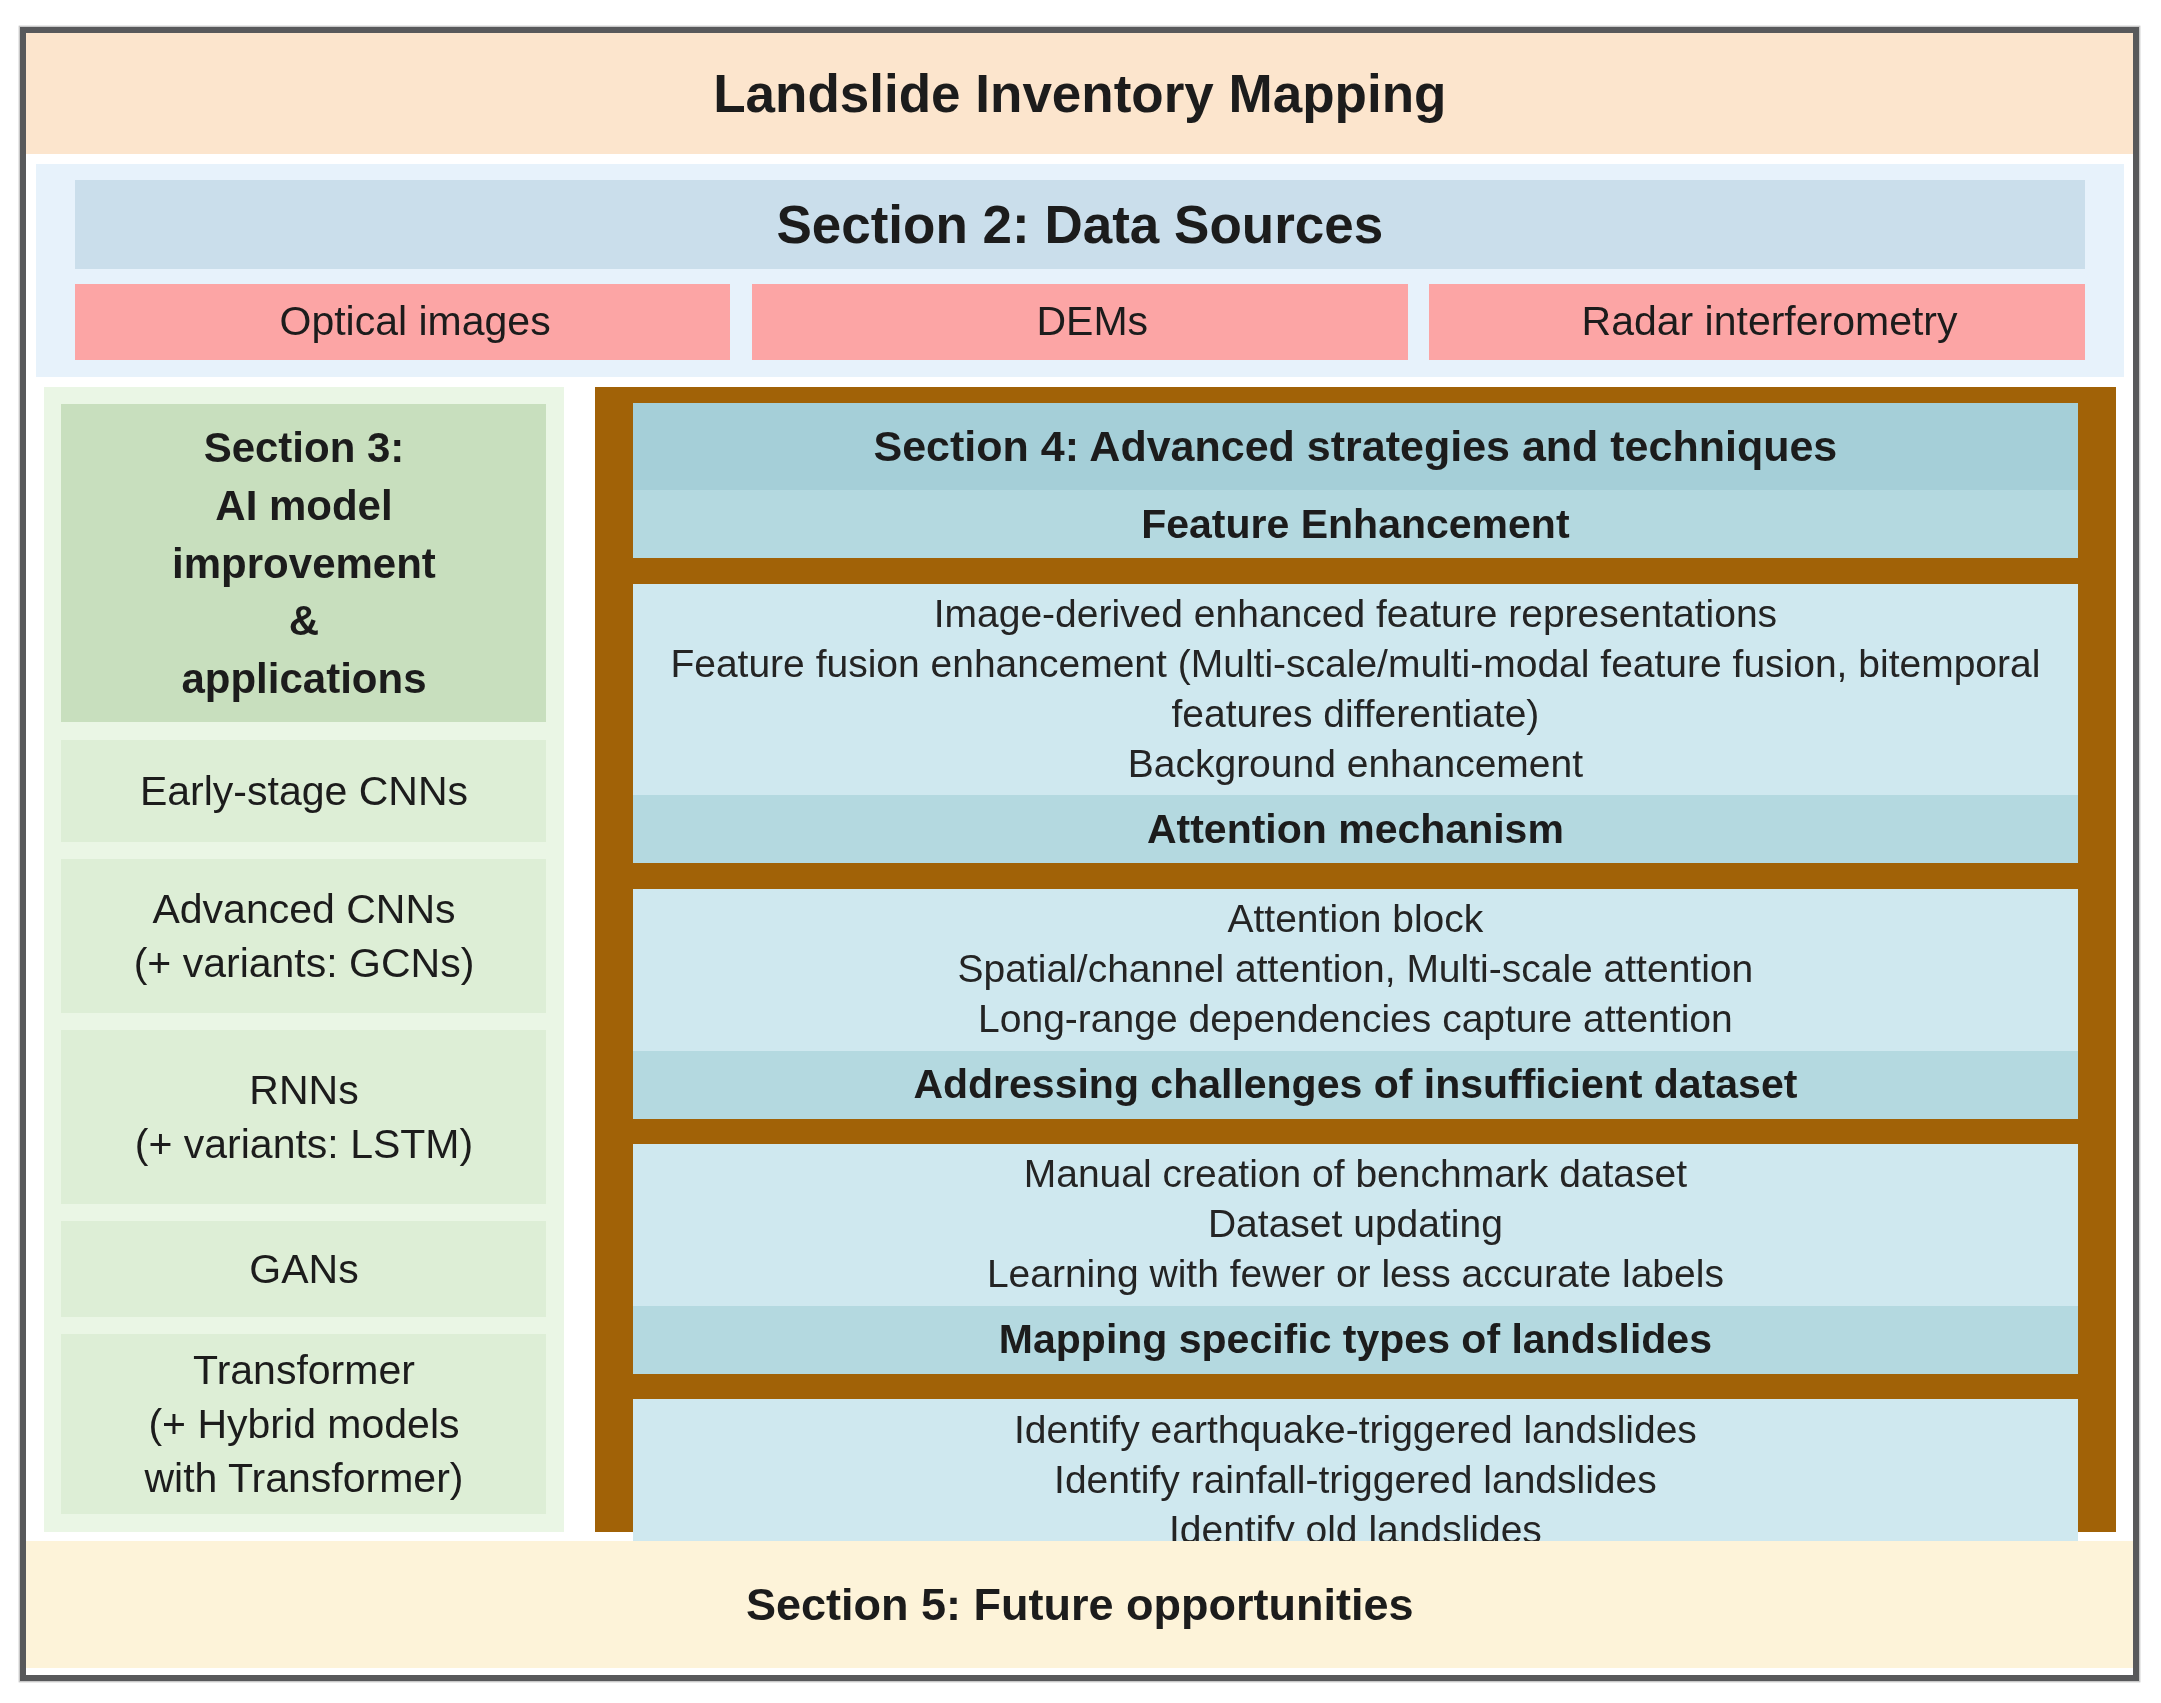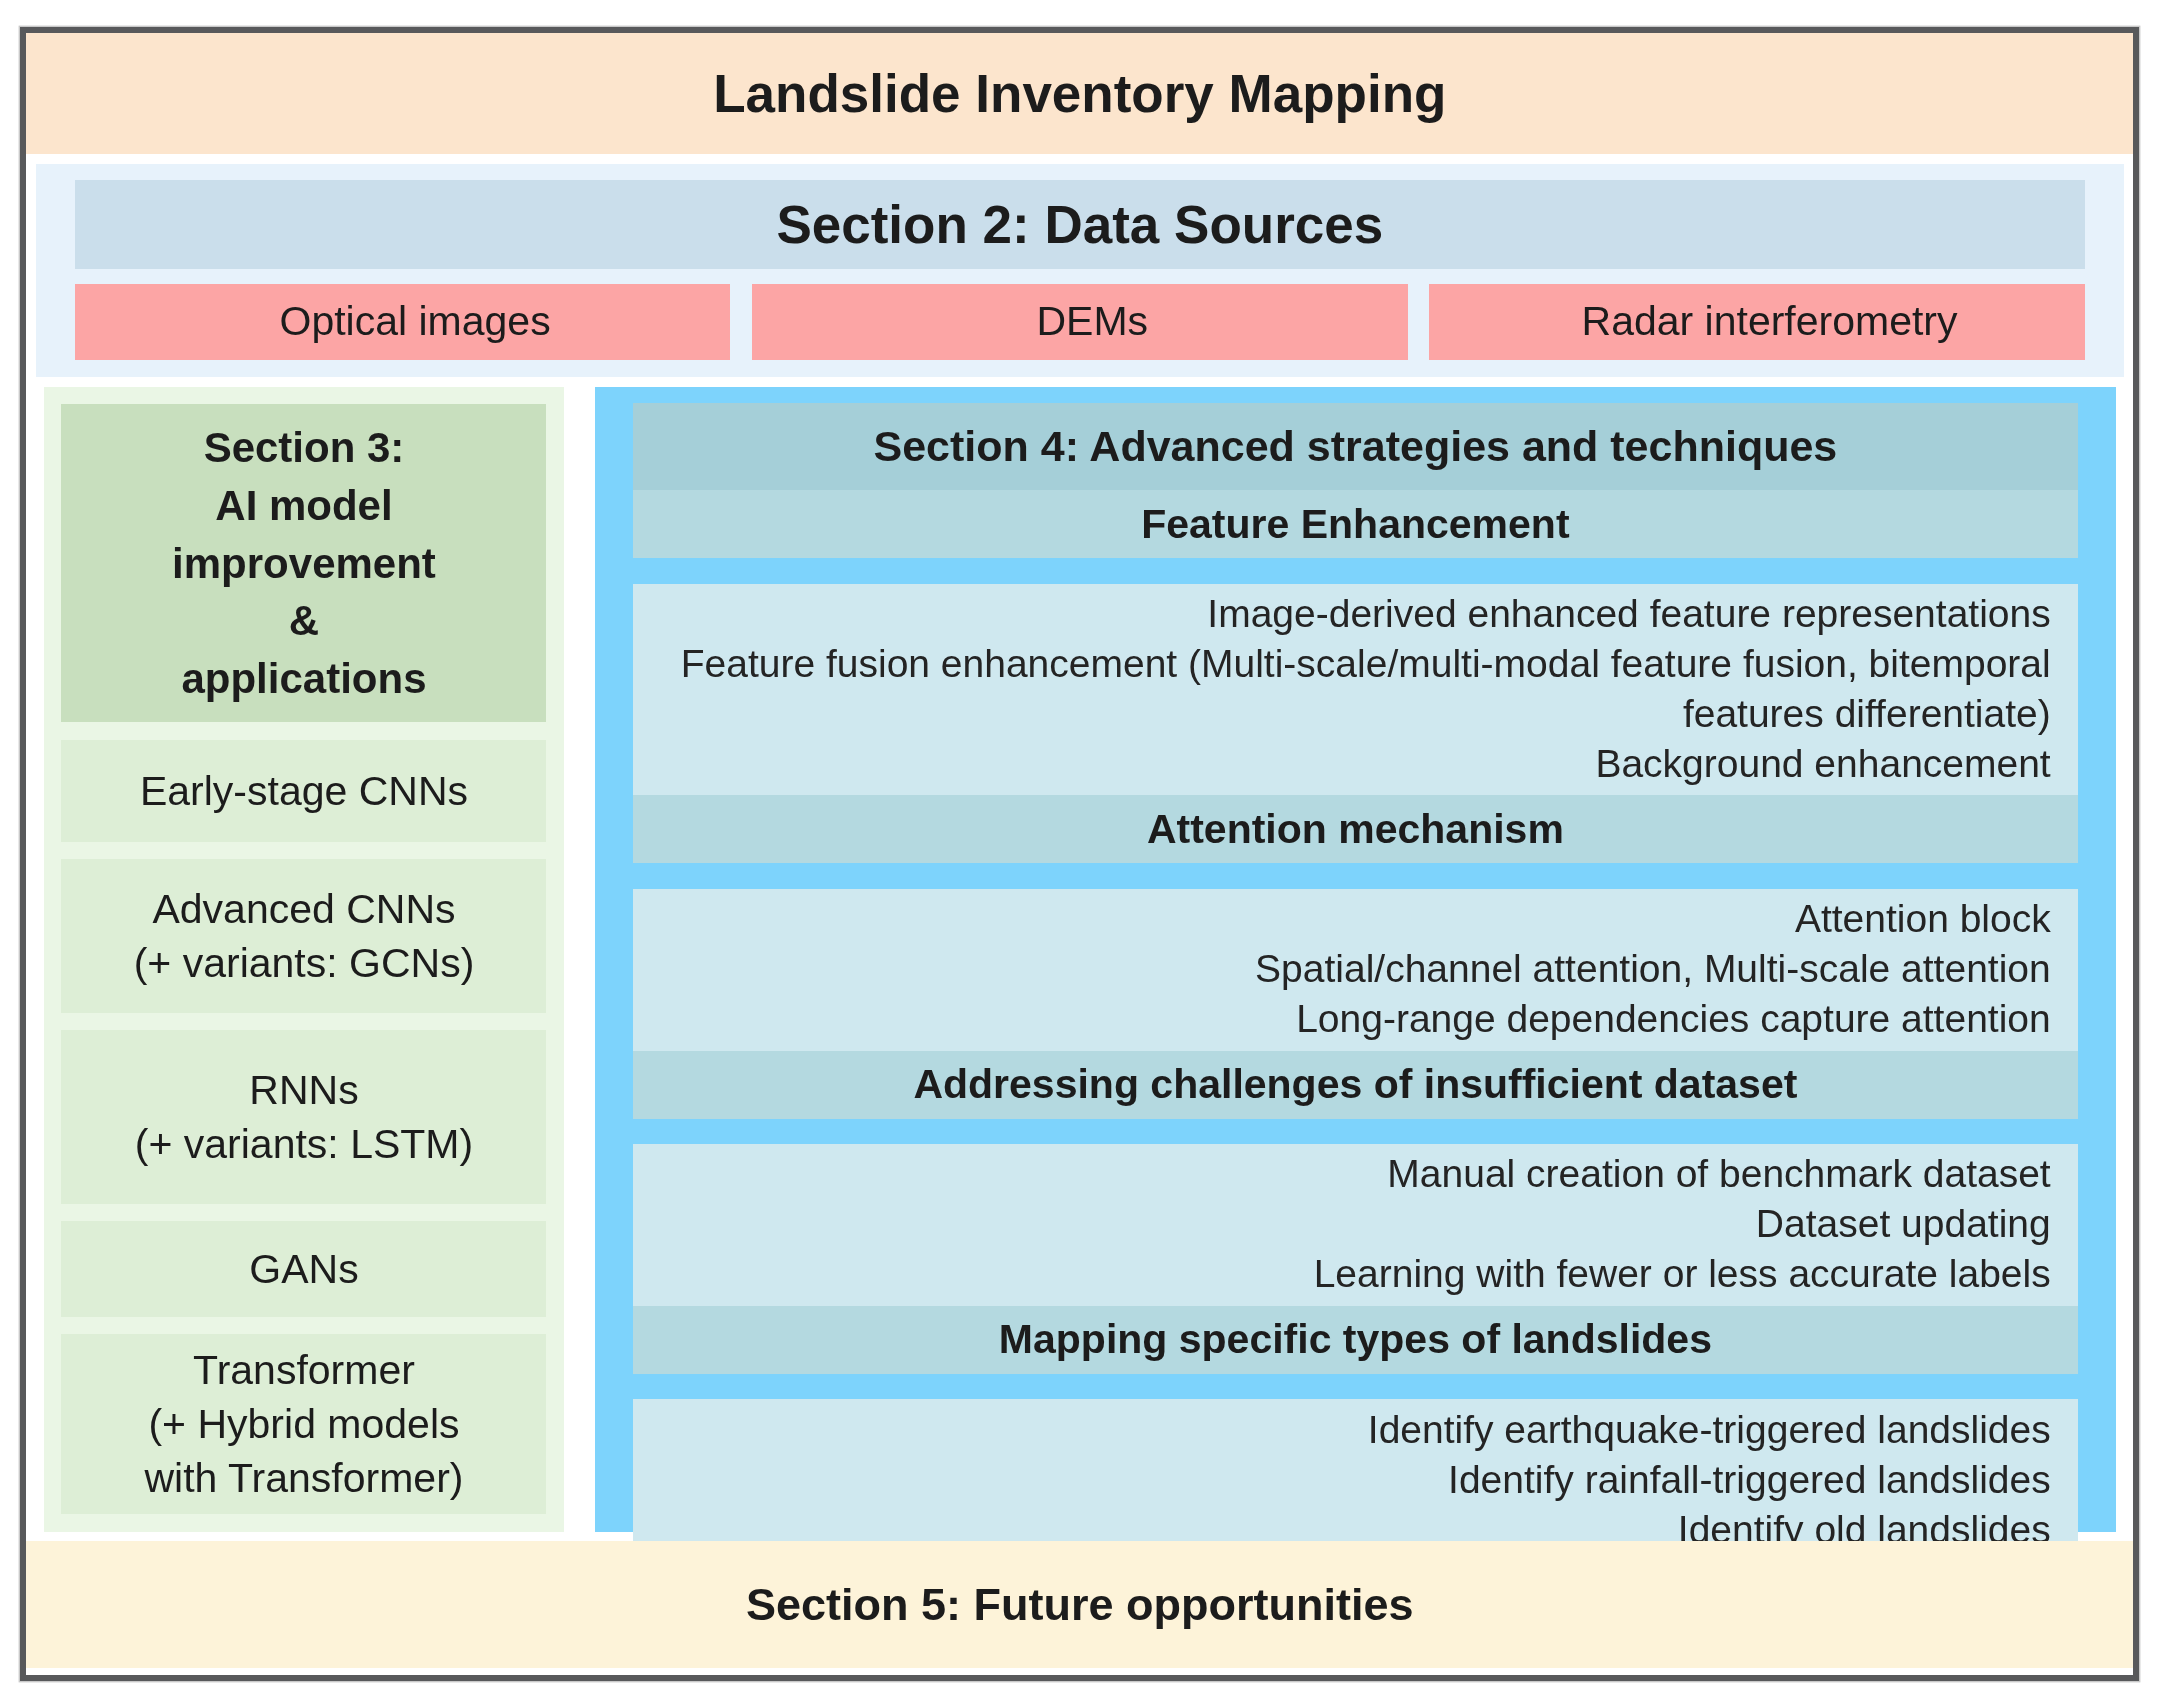--- a/index.html
+++ b/index.html
@@ -98,21 +98,21 @@
     flex-direction: column;
   }
   .s3-item.i1 { height: 102px; }
   .s3-item.i2 { height: 154px; }
   .s3-item.i3 { height: 174px; }
   .s3-item.i4 { height: 96px; }
   .s3-item.i5 { height: 180px; }
   
   .s4 {
     flex: 1;
-    background: #7dd3fc;
+    background: #a16207;
     padding: 16.3px 38px;
     display: flex;
     flex-direction: column;
     justify-content: space-between;
     min-width: 0;
   }
   .s4-header {
     height: 87px;
     background: #a5cfd8;
     font-size: 43px;
@@ -129,21 +129,21 @@
     height: 68px;
     background: #b4d9e0;
     font-size: 41px;
     font-weight: bold;
   }
   .s4-group-body {
     background: #cfe8ef;
     padding: 5.4px 27px 6.8px 27px;
     font-size: 39px;
     line-height: 1.28;
-    text-align: right;
+    text-align: center;
     color: #242424;
     margin-top: 20px;
   }
   .s4-line { display: block; }
   
   .s5 {
     height: 127px;
     flex: none;
     margin-bottom: 6.8px;
     background: #fdf3d9;

